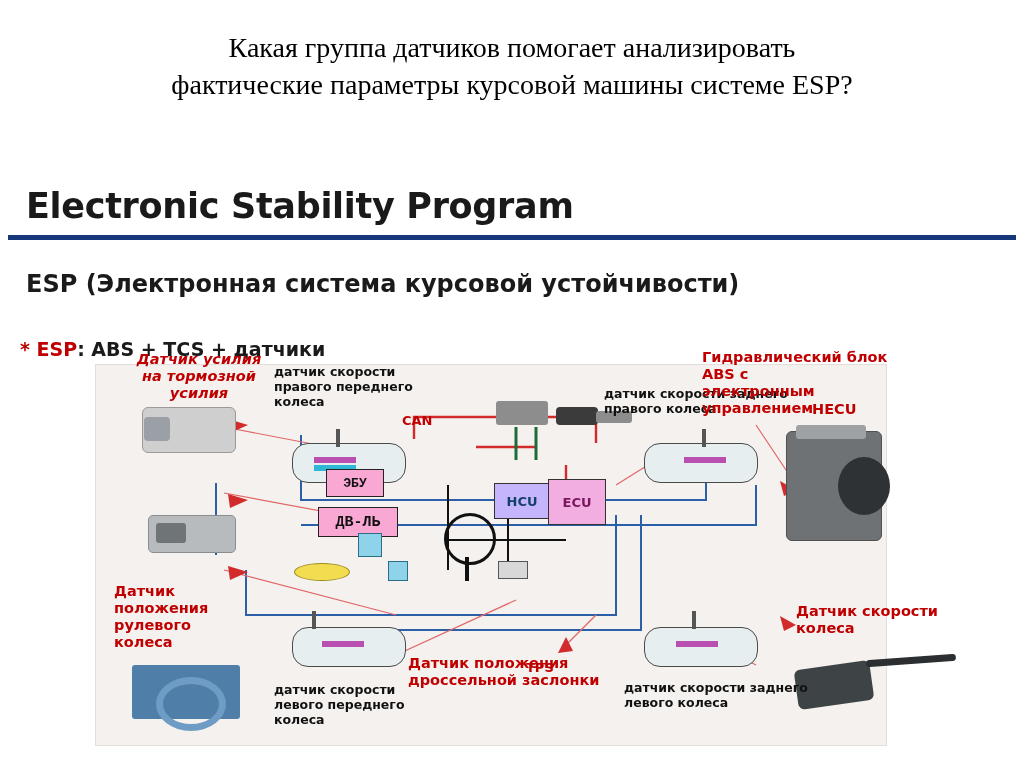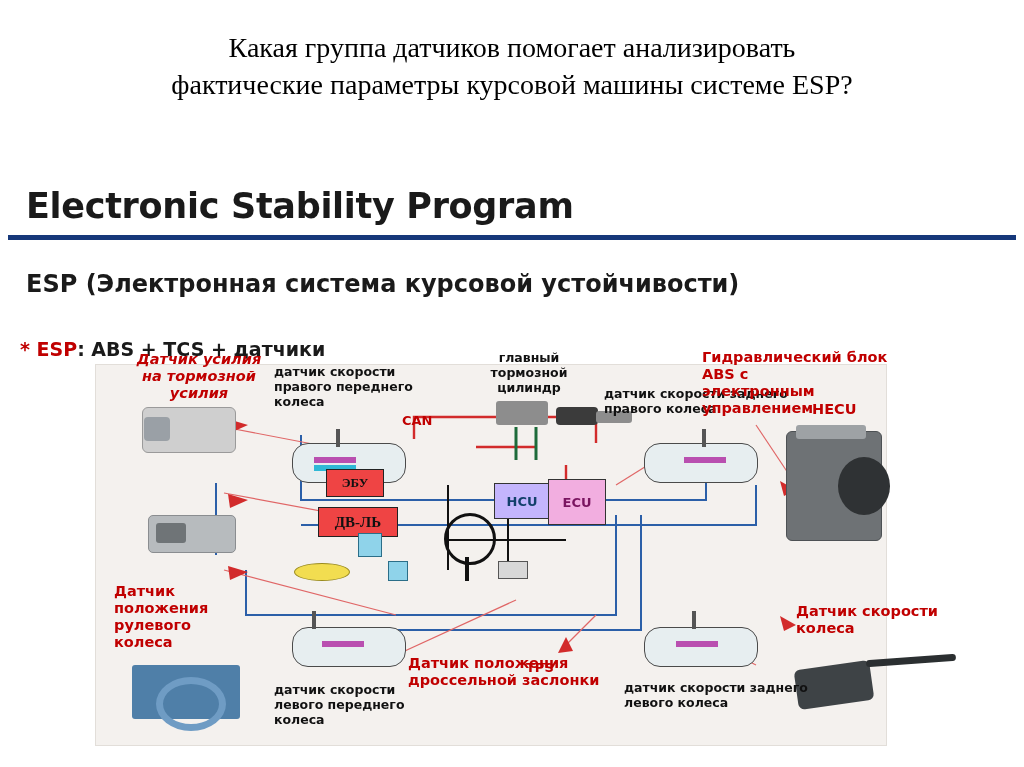--- a/index.html
+++ b/index.html
@@ -138,23 +138,23 @@
     display: flex;
     align-items: center;
     justify-content: center;
     color: #13406b;
   }
   .hcu { background: #c4b5fd; }
   .ecu { background: #f2aee0; color: #7a1560; }
 
   .white-box {
     position: absolute;
-    background: #ef4444;
+    background: #f9a8d4;
     border: 1.5px solid #222;
-    font-family: Liberation Serif, serif;
+    font-family: Liberation Mono, monospace;
     font-weight: bold;
     display: flex;
     align-items: center;
     justify-content: center;
     color: #111;
   }
 
   .dark-block {
     position: absolute;
     background: #3b3b3b;
@@ -330,25 +330,20 @@
       <div>рулевого</div>
       <div>колеса</div>
     </div>
 
     <div class="lbl plain" style="left:178px; top:0px; width:150px;">
       <div>датчик скорости</div>
       <div>правого переднего</div>
       <div>колеса</div>
     </div>
 
-    <div class="lbl plain center" style="left:368px; top:-14px; width:130px;">
-      <div>главный</div>
-      <div>тормозной</div>
-      <div>цилиндр</div>
-    </div>
 
     <div class="lbl plain" style="left:508px; top:22px; width:210px;">
       <div>датчик скорости заднего</div>
       <div>правого колеса</div>
     </div>
 
     <div class="lbl red" style="left:606px; top:-16px; width:200px;">
       <div>Гидравлический блок ABS с</div>
       <div>электронным управлением</div>
     </div>

